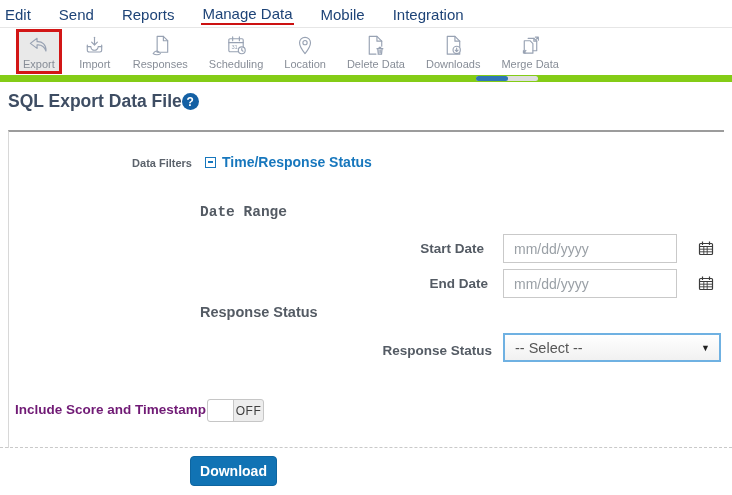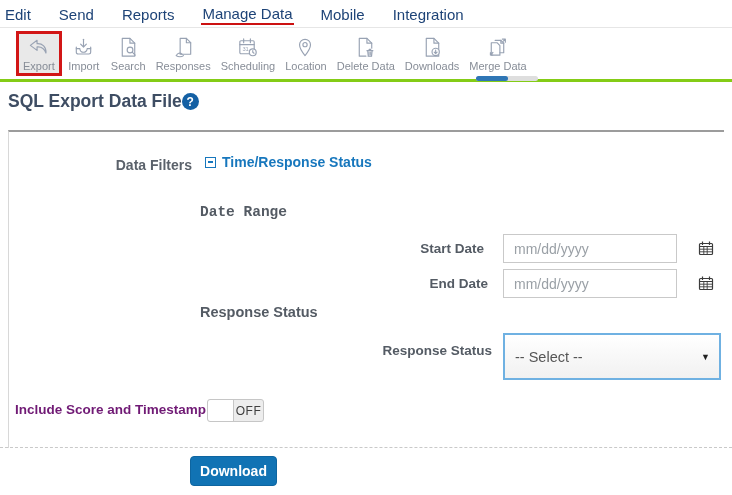--- a/index.html
+++ b/index.html
@@ -6,43 +6,43 @@
   body { font-family: "Liberation Sans", sans-serif; background: #fff; }
   .page { position: relative; width: 732px; height: 495px; background: #fff; overflow: hidden; }
 
   
   .nav { position: absolute; top: 0; left: 0; right: 0; height: 28px; display: flex; align-items: center;
          gap: 26px; padding-left: 4px; border-bottom: 1px solid #e6e6e6; background: #fff; }
   .nav-item { font-size: 15px; color: #1d4377; cursor: pointer; padding: 3px 1px 2px; line-height: 1; }
   .nav-item.active { border-bottom: 2px solid #cc1111; }
 
   
-  .toolbar { position: absolute; top: 28px; left: 0; right: 0; height: 54px; border-bottom: 3px solid #84cc16;
-             display: flex; align-items: center; padding-left: 16px; background: #fff; }
+  .toolbar { position: absolute; top: 28px; left: 0; right: 0; height: 54px; border-bottom: 7px solid #84cc16;
+             display: flex; align-items: center; gap: 11px; padding-left: 16px; background: #fff; }
   .tool { display: flex; flex-direction: column; align-items: center; justify-content: center;
           padding: 3px 5px 2px; cursor: pointer; min-width: 44px; }
   .tool svg { display: block; }
   .tool-label { font-size: 11px; color: #878d97; margin-top: 1px; white-space: nowrap; }
   .tool.active { background: #e9e9e9; border: 3px solid #d21616; padding: 2px 4px 1px; }
   .hscroll-track { position: absolute; left: 476px; top: 76px; width: 62px; height: 5px; background: #dedede; border-radius: 3px; }
   .hscroll-thumb { position: absolute; left: 0; top: 0; width: 32px; height: 5px; background: #2f76b5; border-radius: 3px; }
 
   
   .page-title { position: absolute; top: 91px; left: 8px; font-size: 17.5px; font-weight: bold; color: #3e4d63;
                 display: flex; align-items: center; gap: 0; }
   .help-icon { width: 17px; height: 17px; border-radius: 50%; background: #1460a4; color: #fff; font-size: 12px;
                font-weight: bold; display: inline-flex; align-items: center; justify-content: center; cursor: pointer; }
 
   
   .panel { position: absolute; left: 8px; top: 130px; width: 716px; height: 318px;
            border-top: 2px solid #9c9c9c; border-left: 1px solid #d8d8d8; }
   .dashed-divider { position: absolute; left: 0; right: 0; top: 447px; border-top: 1px dashed #c9c9c9; }
 
   .data-filters-label { position: absolute; left: 100px; top: 157px; width: 92px; text-align: right;
-                        font-size: 14px; font-weight: bold; color: #5b626b; }
+                        font-size: 11px; font-weight: bold; color: #5b626b; }
   .filter-group { position: absolute; left: 205px; top: 154px; display: flex; align-items: center; gap: 6px;
                   color: #1777bd; font-weight: bold; font-size: 14px; cursor: pointer; }
   .collapse-icon { width: 11px; height: 11px; border: 1px solid #1777bd; display: inline-flex;
                    align-items: center; justify-content: center; background: #fff; }
   .collapse-icon i { display: block; width: 5px; height: 2px; background: #1777bd; }
 
   .section-heading { position: absolute; left: 200px; font-size: 14.5px; font-weight: bold; color: #545b64; }
   .heading-date-range { top: 204px; font-family: Liberation Mono, monospace; }
   .heading-response-status { top: 304px; }
 
@@ -54,21 +54,21 @@
   .date-input { position: absolute; left: 503px; width: 174px; height: 29px; border: 1px solid #c9c9c9;
                 background: #fff; font-family: "Liberation Sans", sans-serif; font-size: 14px; color: #555;
                 padding: 0 30px 0 10px; outline: none; }
   .date-input::placeholder { color: #9aa0a6; opacity: 1; }
   .input-start { top: 234px; }
   .input-end { top: 269px; }
   .cal-icon { position: absolute; left: 698px; width: 16px; height: 16px; cursor: pointer; }
   .cal-start { top: 240px; }
   .cal-end { top: 275px; }
 
-  .rs-select { position: absolute; left: 503px; top: 333px; width: 218px; height: 47px;
+  .rs-select { position: absolute; left: 503px; top: 333px; width: 218px; height: 29px;
                border: 2px solid #6fb1e2; background: linear-gradient(#ffffff, #f1f1f1);
                display: flex; align-items: center; justify-content: space-between; padding: 0 9px 0 10px;
                font-size: 14.5px; color: #555; cursor: pointer; }
   .rs-caret { font-size: 9px; color: #222; }
 
   .include-label { position: absolute; left: 15px; top: 402px; font-size: 13.5px; font-weight: bold; color: #701a75; }
   .toggle { position: absolute; left: 207px; top: 399px; width: 57px; height: 23px; border: 1px solid #c6c6c6;
             border-radius: 3px; background: #ededed; display: flex; cursor: pointer; overflow: hidden; }
   .toggle-knob { width: 26px; background: #fff; border-right: 1px solid #c6c6c6; border-radius: 3px 0 0 3px; }
   .toggle-text { flex: 1; display: flex; align-items: center; justify-content: center; font-size: 12px;
@@ -108,31 +108,20 @@
         <svg width="23" height="23" viewBox="0 0 24 24" fill="none" stroke="#98a2b3" stroke-width="1.2" stroke-linecap="round" stroke-linejoin="round">
           <path d="M12 3.5 V11"></path>
             <path d="M9 8.5 L12 11.5 L15 8.5"></path>
           <path d="M4.5 11.5 V17 a1.8 1.8 0 0 0 1.8 1.8 H17.7 a1.8 1.8 0 0 0 1.8 -1.8 V11.5"></path>
           <path d="M4.5 13.2 H8.2 A3.8 3.8 0 0 0 15.8 13.2 H19.5"></path>
         </svg>
       </span>
       <span class="tool-label">Import</span>
     </div>
 
-    <div class="tool">
-      <span>
-        <svg width="23" height="23" viewBox="0 0 24 24" fill="none" stroke="#98a2b3" stroke-width="1.2" stroke-linecap="round" stroke-linejoin="round">
-          <path d="M5.5 2.5 H13.5 L18.5 7.5 V21 H5.5 Z"></path>
-            <path d="M13.5 2.5 V7.5 H18.5"></path>
-          <circle cx="13.6" cy="14.6" r="3" fill="#fff"></circle>
-            <path d="M15.9 16.9 L19 20"></path>
-        </svg>
-      </span>
-      <span class="tool-label">Search</span>
-    </div>
 
     <div class="tool">
       <span>
         <svg width="23" height="23" viewBox="0 0 24 24" fill="none" stroke="#98a2b3" stroke-width="1.2" stroke-linecap="round" stroke-linejoin="round">
           <path d="M8.5 2.5 H15 L19.5 7 V19 H8.5 Z"></path>
             <path d="M15 2.5 V7 H19.5"></path>
           <path d="M4.5 20.5 C5.5 17.5 8.5 17.2 10.5 19"></path>
           <path d="M4.5 20.5 C6.5 22 10 22 12 20.5"></path>
         </svg>
       </span>

